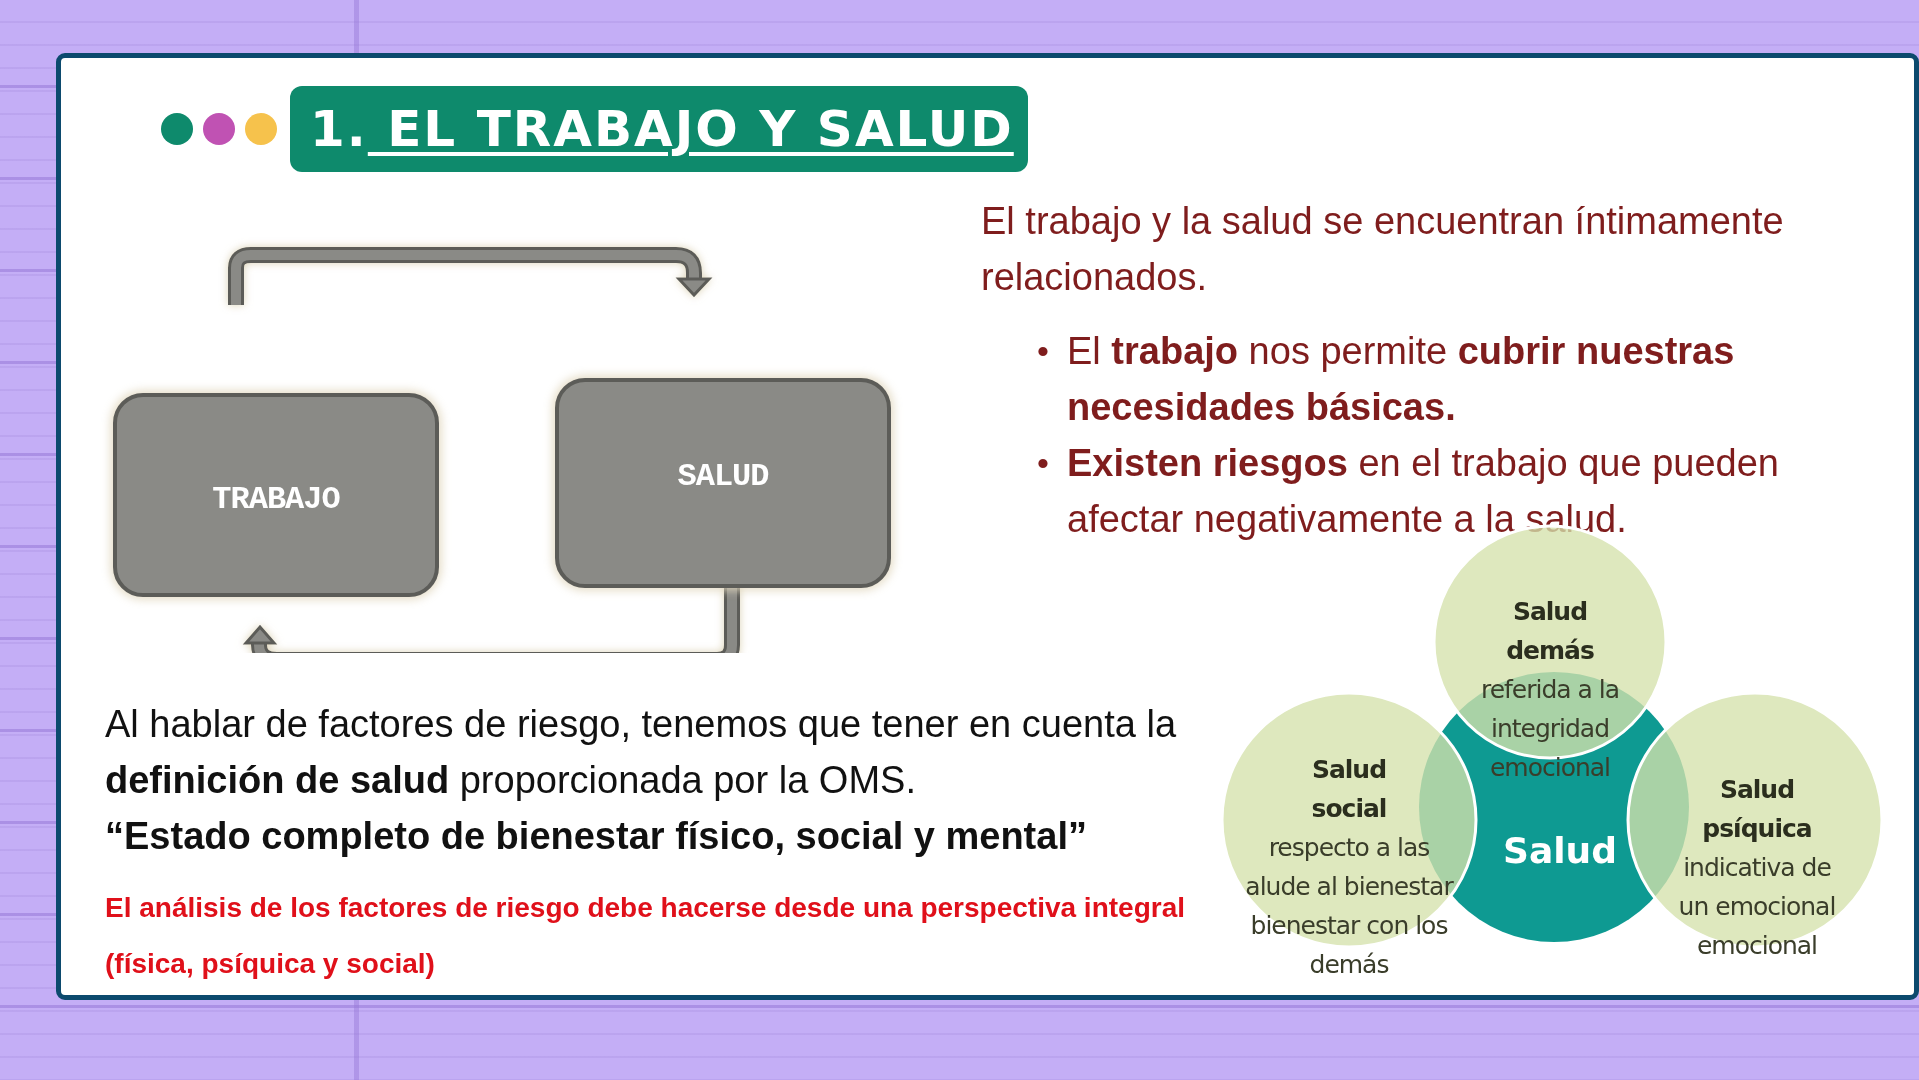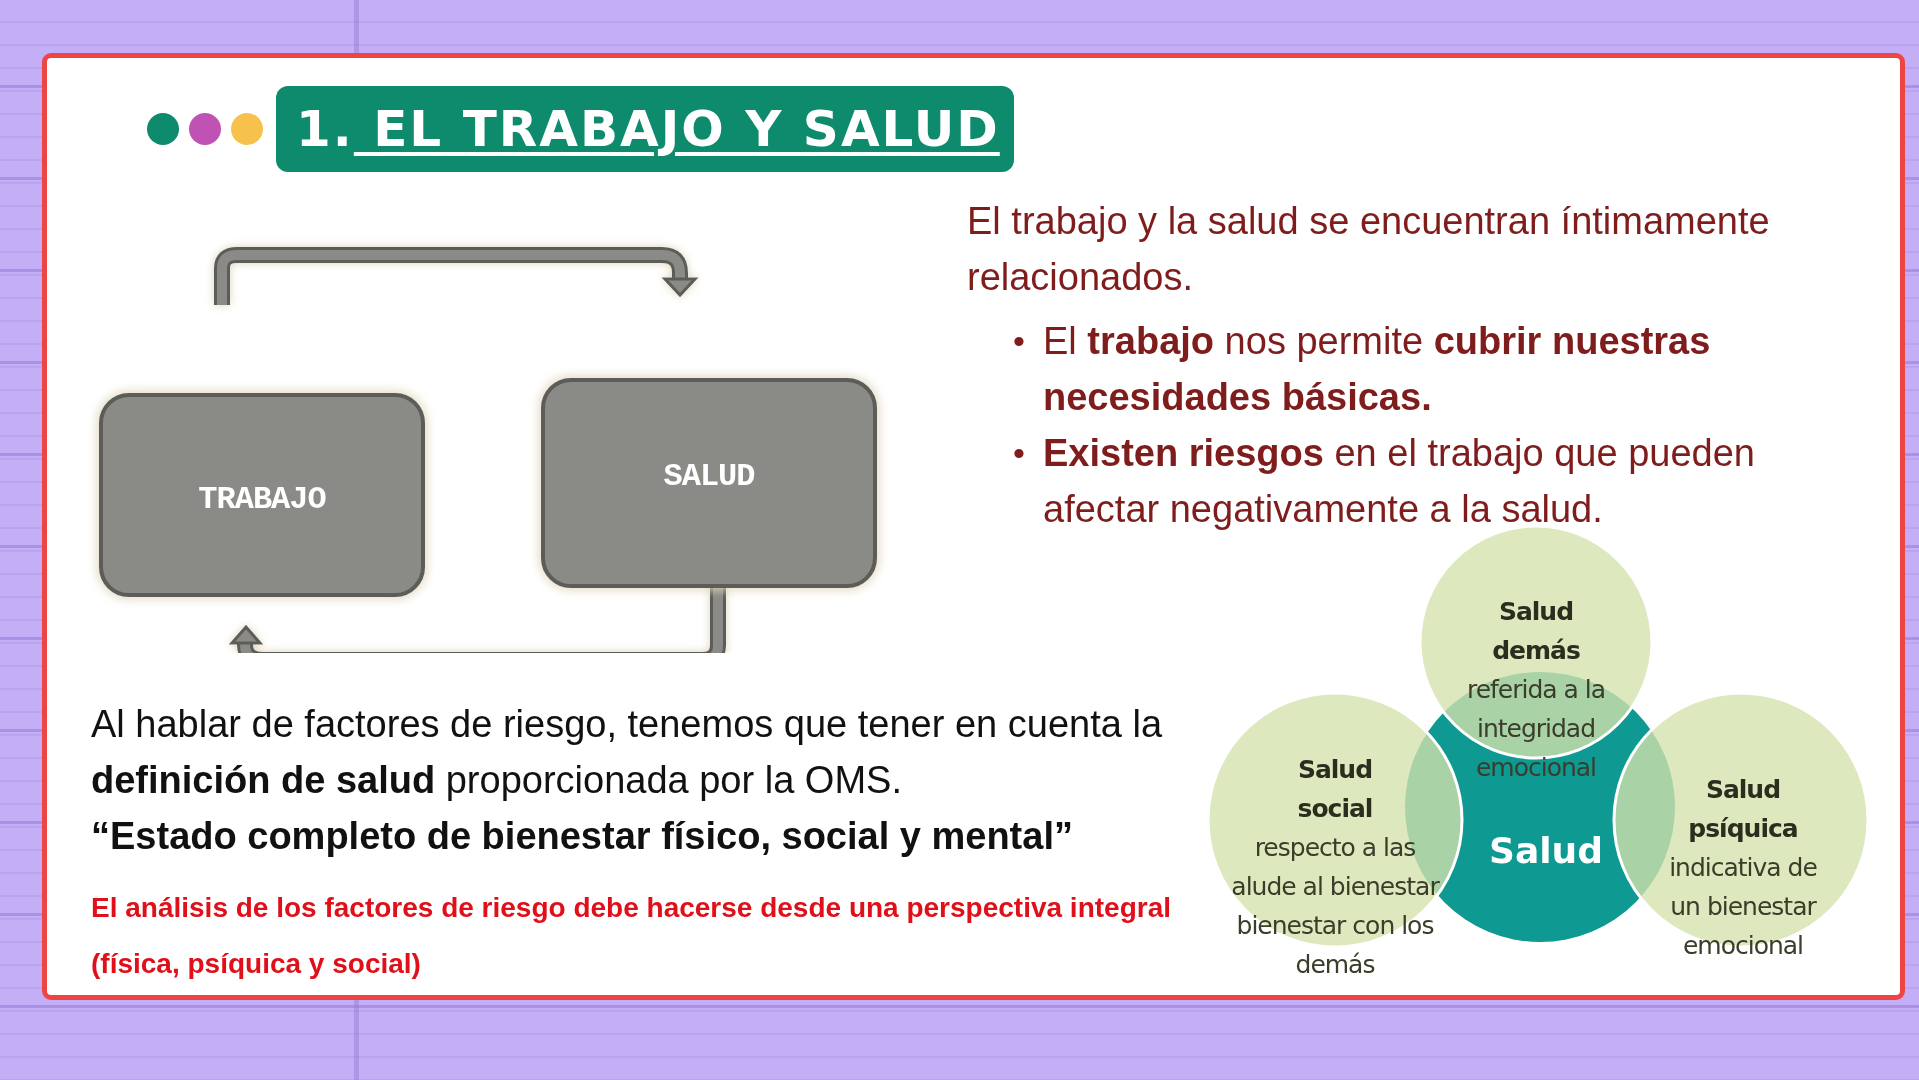--- a/index.html
+++ b/index.html
@@ -6,22 +6,22 @@
   body {
     width: 1919px; height: 1080px; position: relative; overflow: hidden;
     background-color: #c4aef6;
     background-image:
       linear-gradient(to right, transparent 354px, rgba(150,120,215,0.45) 354px, rgba(150,120,215,0.45) 359px, transparent 359px),
       repeating-linear-gradient(to bottom, transparent 0px, transparent 85px, rgba(150,120,215,0.55) 85px, rgba(150,120,215,0.55) 88px, transparent 88px, transparent 92px),
       repeating-linear-gradient(to bottom, transparent 0px, transparent 21px, rgba(170,145,225,0.35) 21px, rgba(170,145,225,0.35) 23px);
     font-family: "Liberation Sans", sans-serif;
   }
   .card {
-    position: absolute; left: 42px; top: 53px; width: 1853px; height: 937px;
-    background: #ffffff; border: 5px solid #ef4444; border-radius: 9px;
+    position: absolute; left: 56px; top: 53px; width: 1853px; height: 937px;
+    background: #ffffff; border: 5px solid #0c4a6e; border-radius: 9px;
   }
   .dots { position: absolute; left: 100px; top: 55px; display: flex; gap: 10px; }
   .dot { width: 32px; height: 32px; border-radius: 50%; }
   .title-badge {
     position: absolute; left: 229px; top: 28px; width: 738px; height: 86px;
     background: #0e8a6c; border-radius: 12px;
   }
   .title-text {
     position: absolute; left: 20px; top: 14px;
     font-family: "DejaVu Sans", sans-serif; font-weight: bold;
@@ -39,21 +39,21 @@
   .box span {
     font-family: "Liberation Mono", monospace; font-weight: bold;
     color: #ffffff; font-size: 32px; letter-spacing: -1px;
   }
 
   .right-text {
     position: absolute; left: 920px; top: 135px; width: 900px;
     font-size: 38px; line-height: 56px; color: #7f1d1d;
   }
   .right-text p { margin: 0; }
-  .right-text ul { margin: 8px; padding: 0 0 0 68px; list-style: none; }
+  .right-text ul { margin: 18px; padding: 0 0 0 68px; list-style: none; }
   .right-text li { position: relative; }
   .right-text li::before {
     content: "\2022"; position: absolute; left: -30px; top: 0; font-size: 34px;
   }
   b { font-weight: bold; }
 
   .bottom-text {
     position: absolute; left: 44px; top: 610px; width: 1130px;
     font-size: 38px; line-height: 56px; color: #111111; margin-top: 28px;
   }
@@ -162,19 +162,19 @@
       <div class="h">social</div>
       <div>respecto a las</div>
       <div>alude al bienestar</div>
       <div>bienestar con los</div>
       <div>demás</div>
     </div>
     <div class="vlabel" style="left:456px; top:252px; width:200px;">
       <div class="h">Salud</div>
       <div class="h">psíquica</div>
       <div>indicativa de</div>
-      <div>un bienestar</div>
+      <div>un emocional</div>
       <div>emocional</div>
     </div>
     <div class="center-label" style="left:302px; top:312px;">Salud</div>
   </div>
 
 </div>
 
 </body></html>

